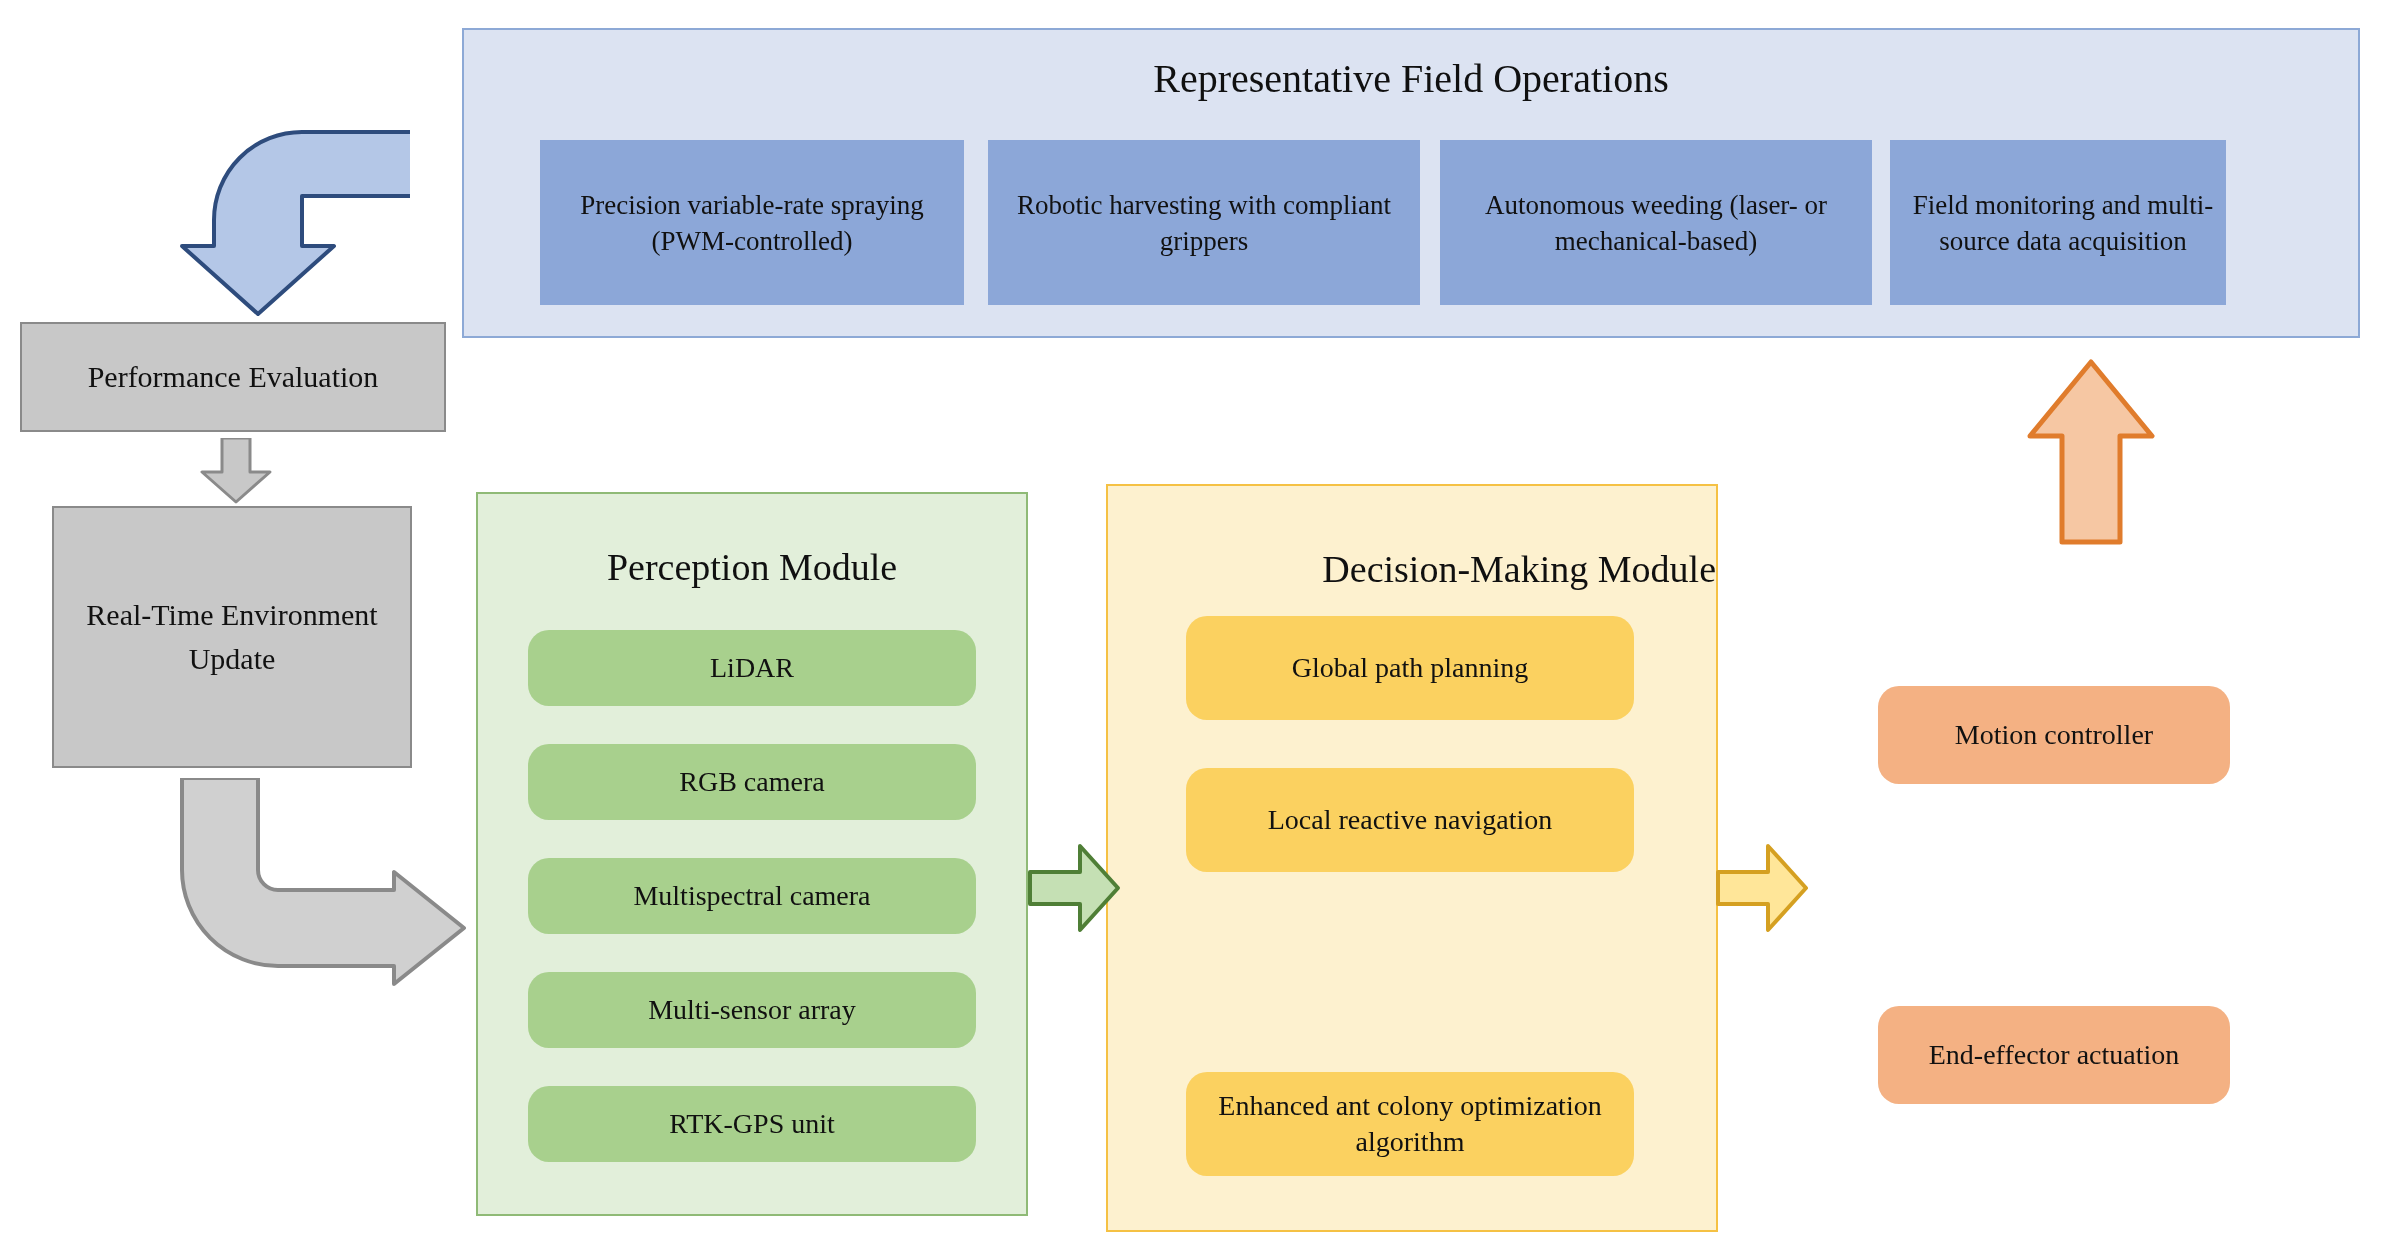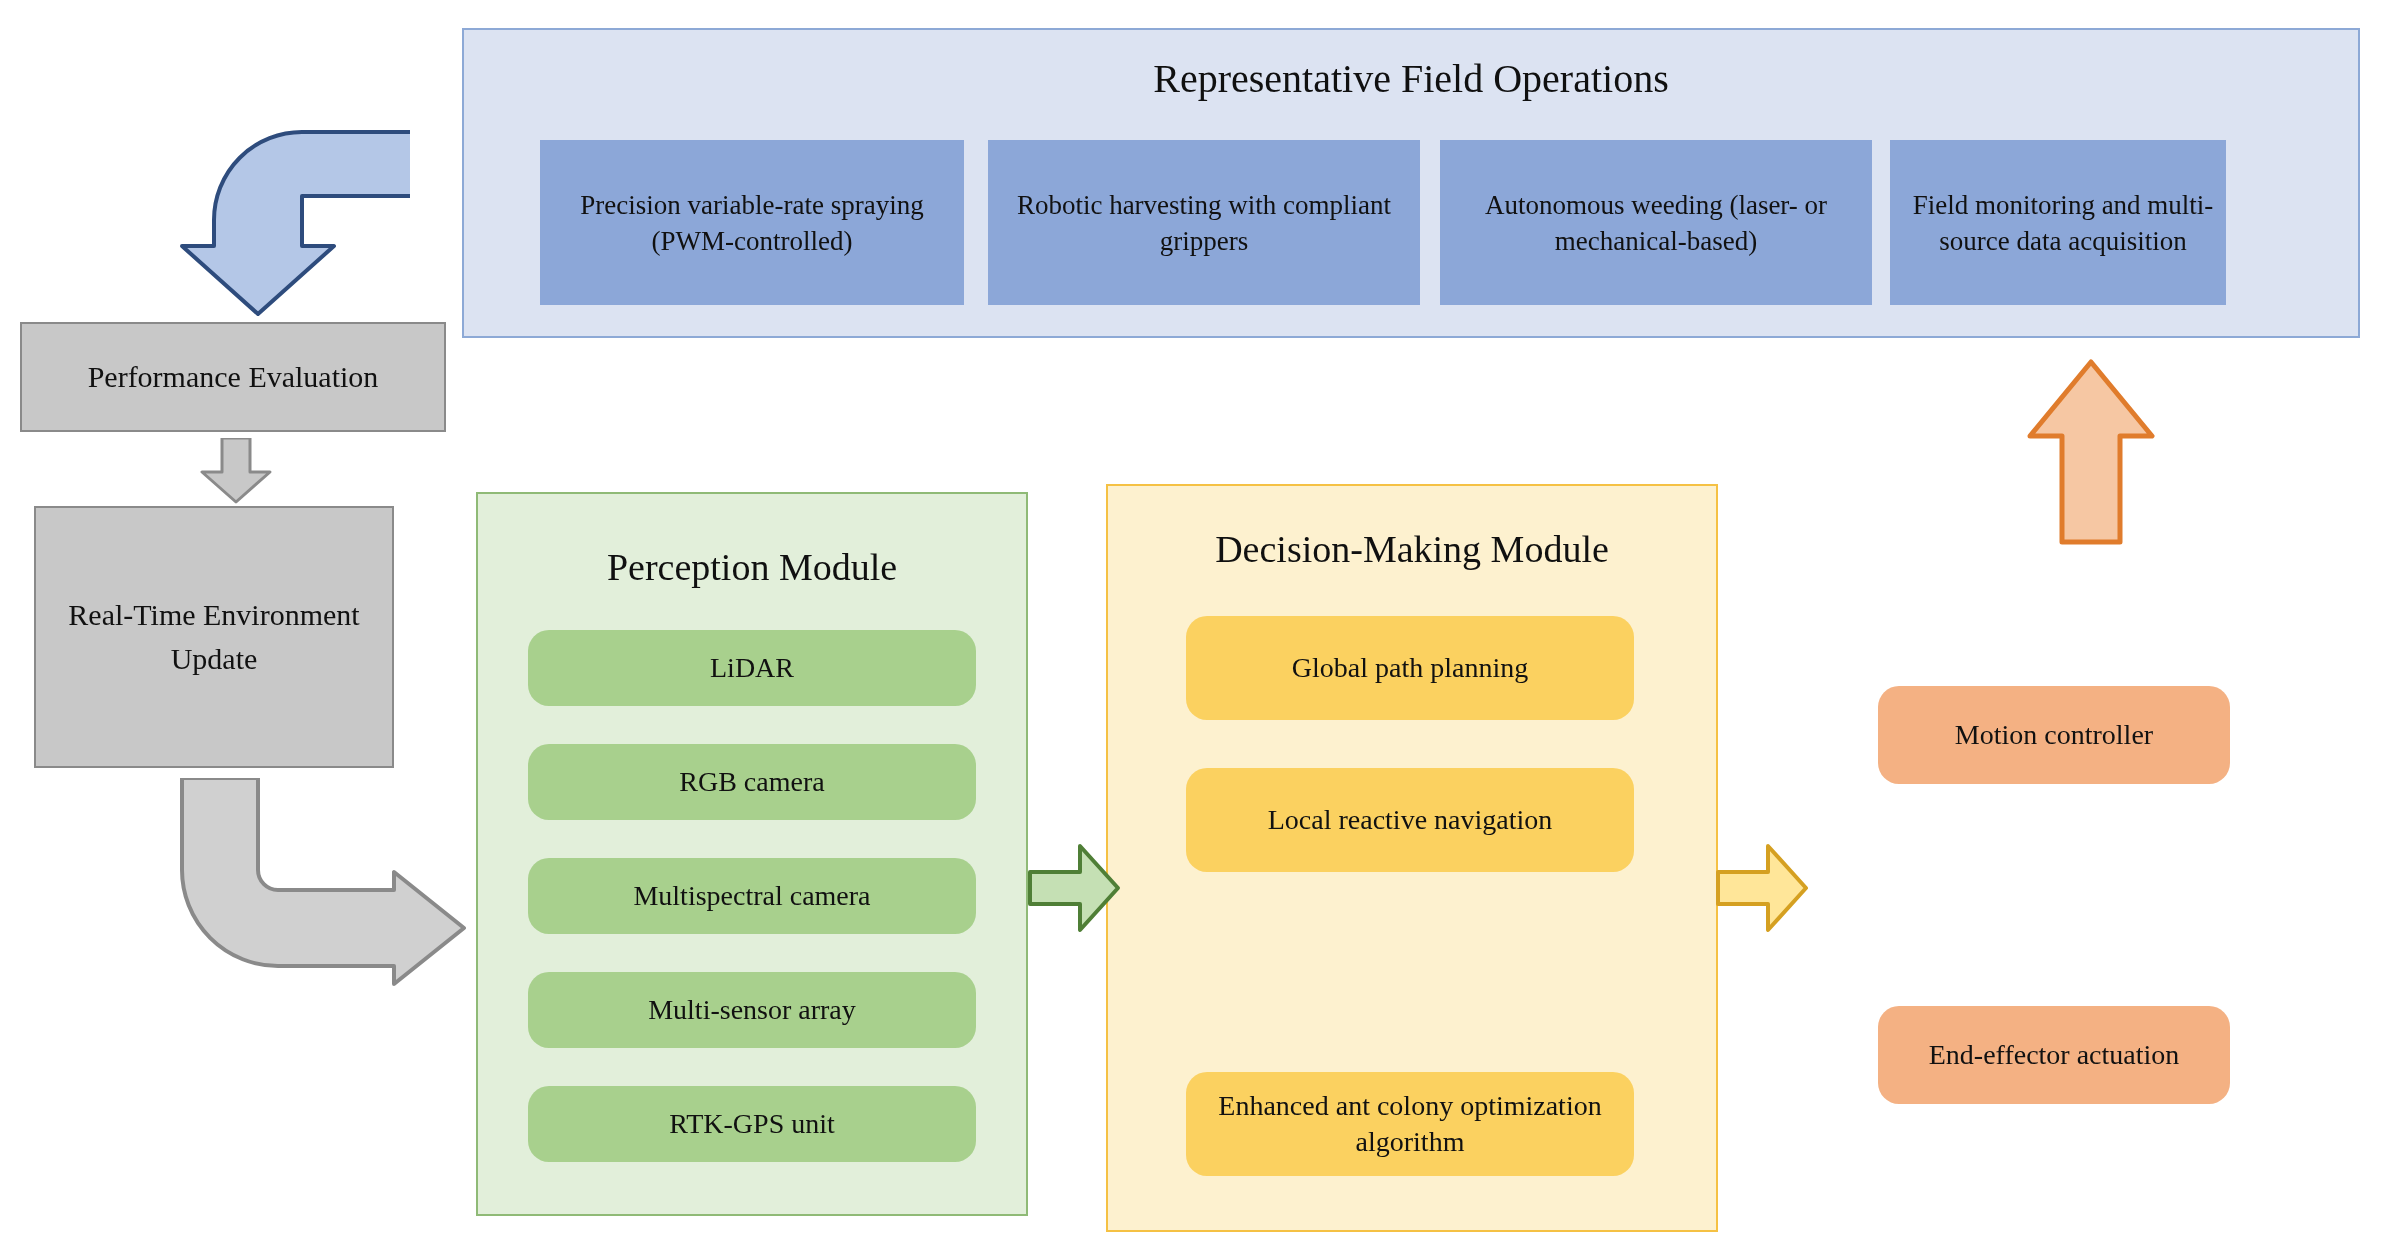--- a/index.html
+++ b/index.html
@@ -57,21 +57,21 @@
   
   #perf-box {
     left: 20px; top: 322px; width: 426px; height: 110px;
     background: #c8c8c8;
     border: 2px solid #8a8a8a;
     display: flex; align-items: center; justify-content: center;
     font-size: 30px;
     color: #111111;
   }
   #rte-box {
-    left: 34px; top: 506px; width: 360px; height: 262px;
+    left: 52px; top: 506px; width: 360px; height: 262px;
     background: #c8c8c8;
     border: 2px solid #8a8a8a;
     display: flex; align-items: center; justify-content: center;
     text-align: center;
     font-size: 30px;
     line-height: 44px;
     color: #111111;
     font-family: Liberation Serif, serif;
   }
 
@@ -111,21 +111,21 @@
   }
   #perception .module-title { top: 50px; }
   .p-item { background: #a8d08d; left: 528px; width: 448px; height: 76px; }
 
   
   #decision {
     left: 1106px; top: 484px; width: 612px; height: 748px;
     background: #fdf1cf;
     border-color: #f5c144;
   }
-  #decision .module-title { top: 40px; }
+  #decision .module-title { top: 60px; text-align: right; }
   .d-item { background: #fbd160; left: 1186px; width: 448px; height: 104px; }
 
   
   #control {
     left: 1792px; top: 536px; width: 580px; height: 614px;
     background: #fbe4d5;
     border-color: #f0a675;
   }
   #control .module-title { top: 64px; }
   .c-item { background: #f4b183; left: 1878px; width: 352px; height: 98px; }

